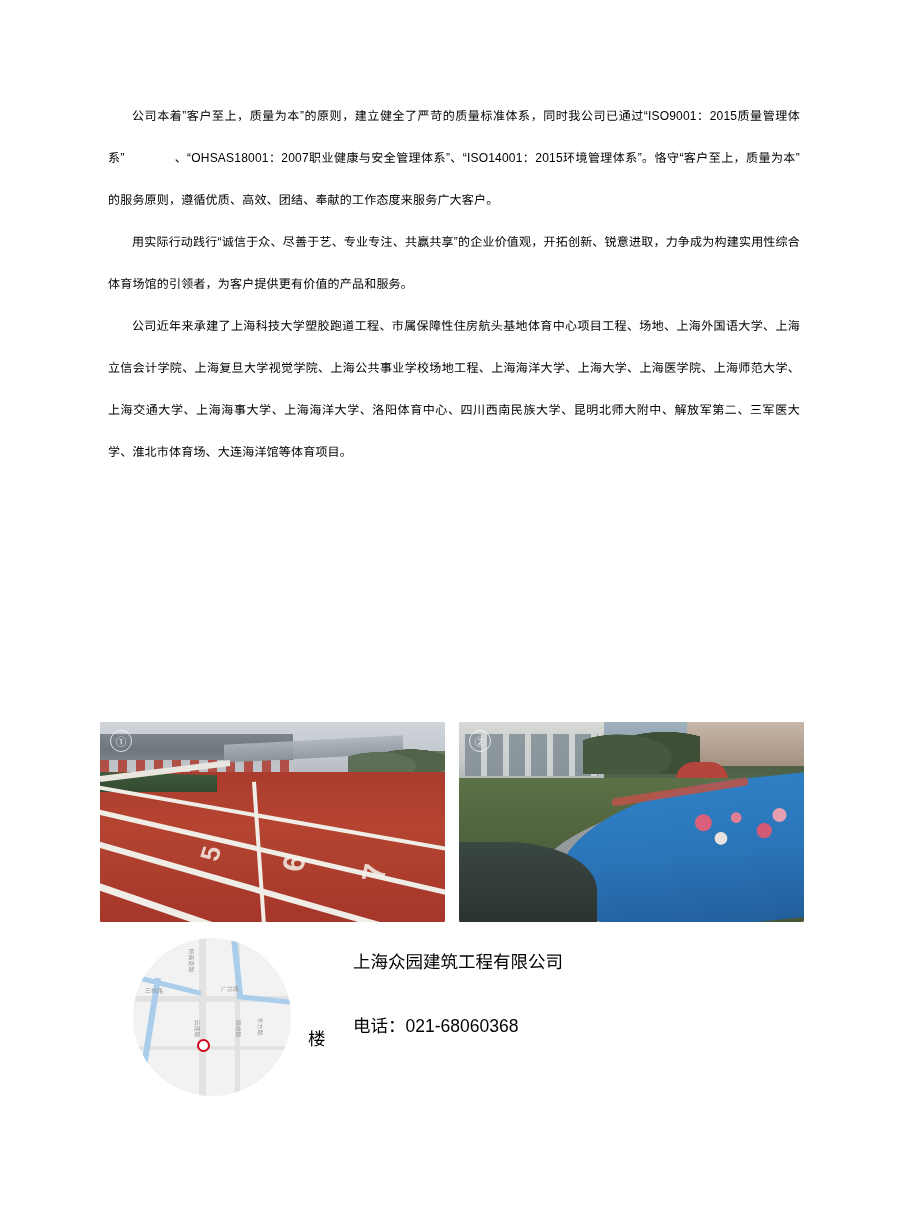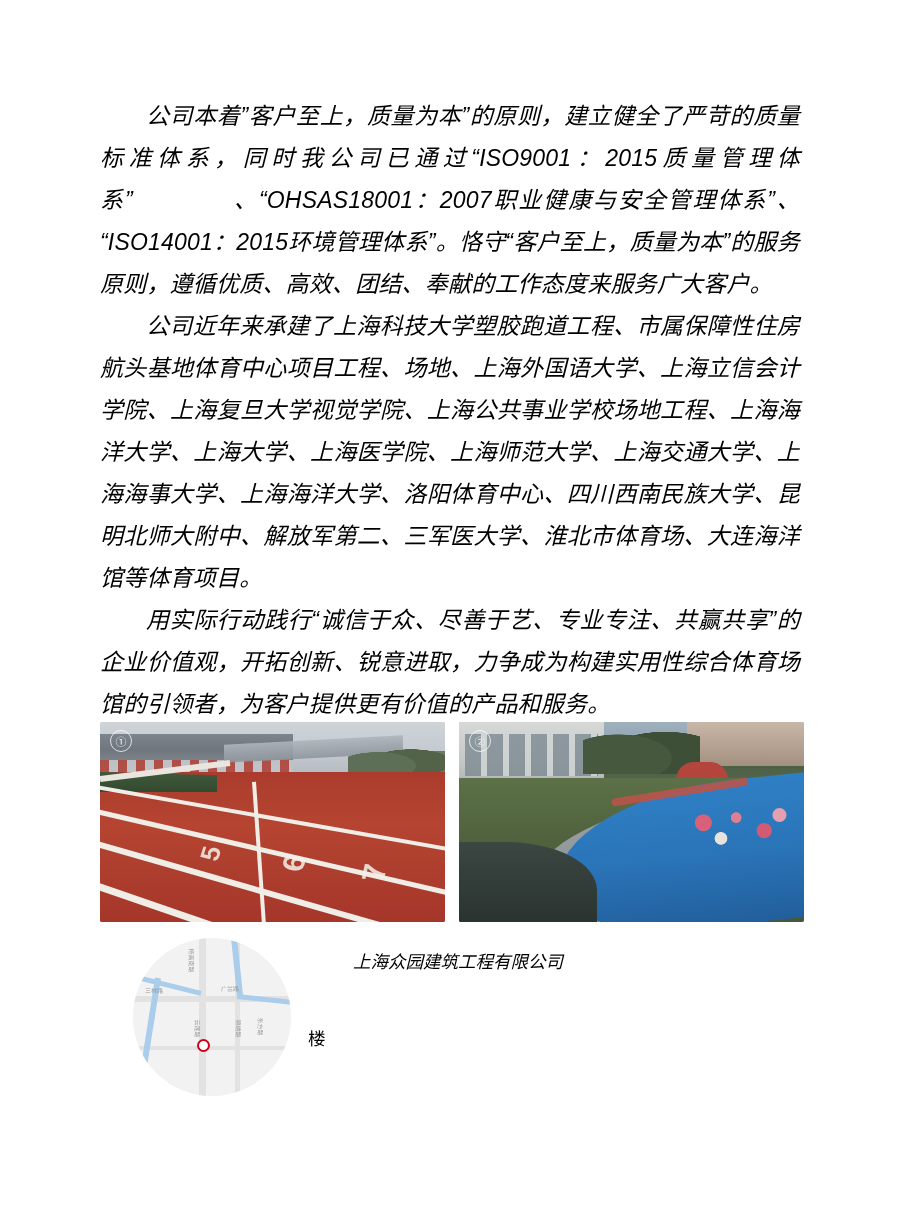--- a/index.html
+++ b/index.html
@@ -22,28 +22,27 @@
     height: 1212px;
     background: #ffffff;
   }
   .content {
     position: absolute;
     left: 100px;
     top: 95px;
     width: 700px;
   }
   p.para {
-    margin: 0 0 0 0;
-    font-size: 23px;
+    margin: 0 0 0 8px;
+    font-size: 12px;
     line-height: 42px;
     text-align: justify;
     text-justify: inter-ideograph;
     text-indent: 2em;
     letter-spacing: 0.2px;
-    font-style: italic;
   }
   p.para + p.para {
     margin-top: 0;
   }
   .photos {
     position: absolute;
     left: 100px;
     top: 722px;
     width: 704px;
     height: 200px;
@@ -210,38 +209,38 @@
 
   
   .contact {
     position: absolute;
     left: 353px;
     top: 941px;
     width: 470px;
     font-size: 17.5px;
     line-height: 42px;
   }
-  .contact div { white-space: nowrap; font-style: italic; }
+  .contact div { white-space: nowrap; }
   .contact .phone { margin-top: 22px; }
   .floor-char {
     position: absolute;
     left: 308px;
     top: 1025px;
     font-size: 17.5px;
   }
 </style>
 </head>
 <body>
 
 <div class="page">
 
   <div class="content">
     <p class="para">公司本着”客户至上，质量为本”的原则，建立健全了严苛的质量标准体系，同时我公司已通过“ISO9001：2015质量管理体系”　　　　、“OHSAS18001：2007职业健康与安全管理体系”、“ISO14001：2015环境管理体系”。恪守“客户至上，质量为本”的服务原则，遵循优质、高效、团结、奉献的工作态度来服务广大客户。</p>
+    <p class="para">用实际行动践行“诚信于众、尽善于艺、专业专注、共赢共享”的企业价值观，开拓创新、锐意进取，力争成为构建实用性综合体育场馆的引领者，为客户提供更有价值的产品和服务。</p>
     <p class="para">公司近年来承建了上海科技大学塑胶跑道工程、市属保障性住房航头基地体育中心项目工程、场地、上海外国语大学、上海立信会计学院、上海复旦大学视觉学院、上海公共事业学校场地工程、上海海洋大学、上海大学、上海医学院、上海师范大学、上海交通大学、上海海事大学、上海海洋大学、洛阳体育中心、四川西南民族大学、昆明北师大附中、解放军第二、三军医大学、淮北市体育场、大连海洋馆等体育项目。</p>
-    <p class="para">用实际行动践行“诚信于众、尽善于艺、专业专注、共赢共享”的企业价值观，开拓创新、锐意进取，力争成为构建实用性综合体育场馆的引领者，为客户提供更有价值的产品和服务。</p>
   </div>
 
   <div class="photos">
 
     <div class="photo track-photo">
       <div class="track-sky"></div>
       <div class="track-stand"></div>
       <div class="track-roof"></div>
       <div class="track-trees"></div>
       <div class="track-surface"></div>
@@ -289,15 +288,16 @@
     <div class="map-label" style="left:55px;top:86px;transform:rotate(90deg);">云莲路</div>
     <div class="map-label" style="left:96px;top:86px;transform:rotate(90deg);">锦绣路</div>
     <div class="map-label" style="left:118px;top:84px;transform:rotate(90deg);">东方路</div>
     <div class="map-marker"></div>
   </div>
 
   <div class="floor-char">楼</div>
 
   <div class="contact">
     <div>上海众园建筑工程有限公司</div>
+    <div class="phone">电话：021-68060368</div>
   </div>
 
 </div>
 
 </body></html>

